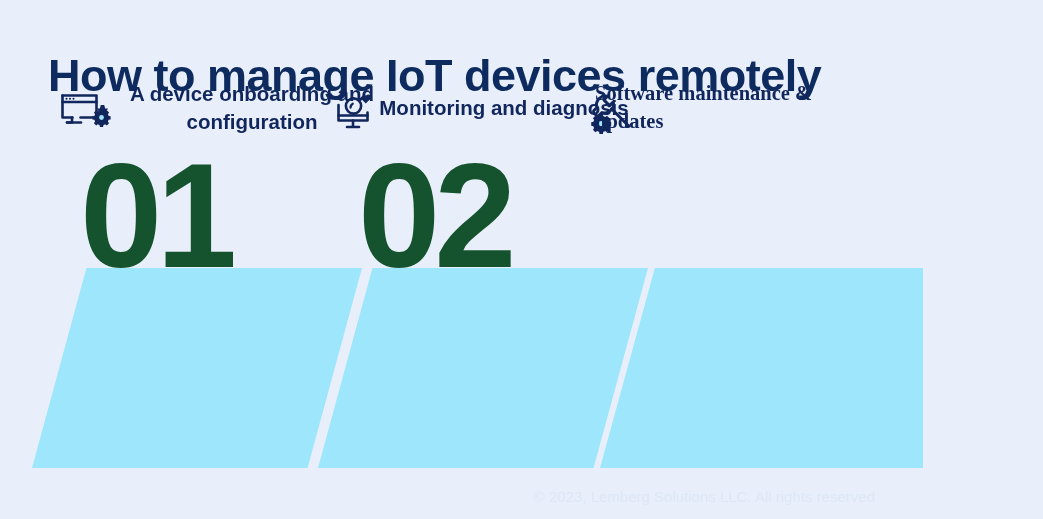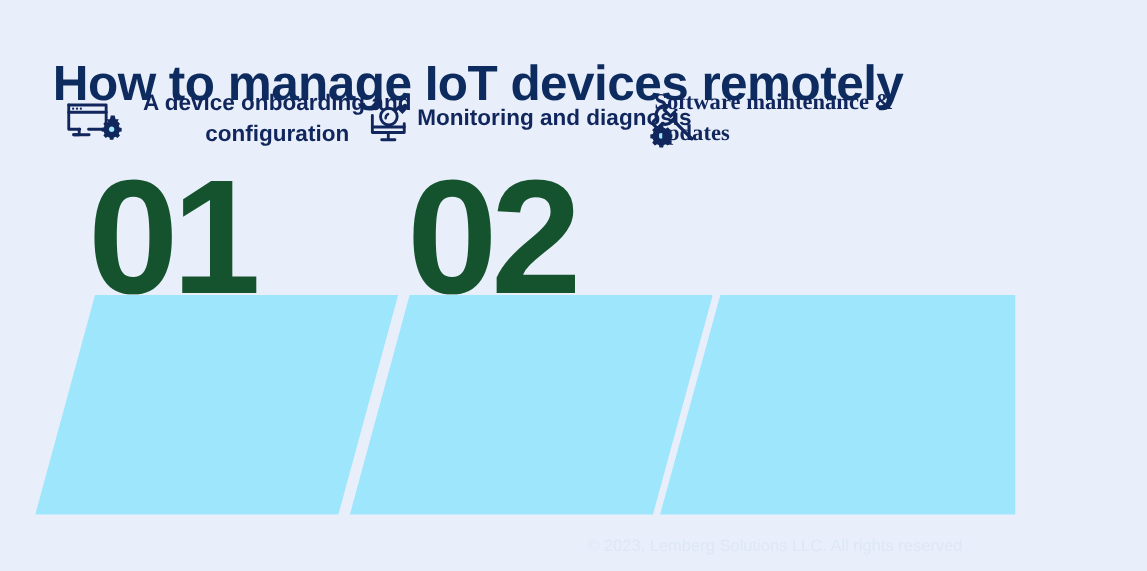--- a/index.html
+++ b/index.html
@@ -63,21 +63,21 @@
     font-weight: bold;
     color: #14532d;
     line-height: 1;
     letter-spacing: -6px;
     height: 126px;
     overflow: hidden;
     z-index: 1;
     user-select: none;
     margin-left: 20px;
   }
-  .step-2 .numeral { left: 32px; }
+  .step-2 .numeral { left: 20px; }
   .step-3 .numeral { left: 24px; }
 
   
   .band {
     position: absolute;
     top: 268px;
     left: 0;
     width: 330px;
     height: 200px;
     background: #9ee6fb;

